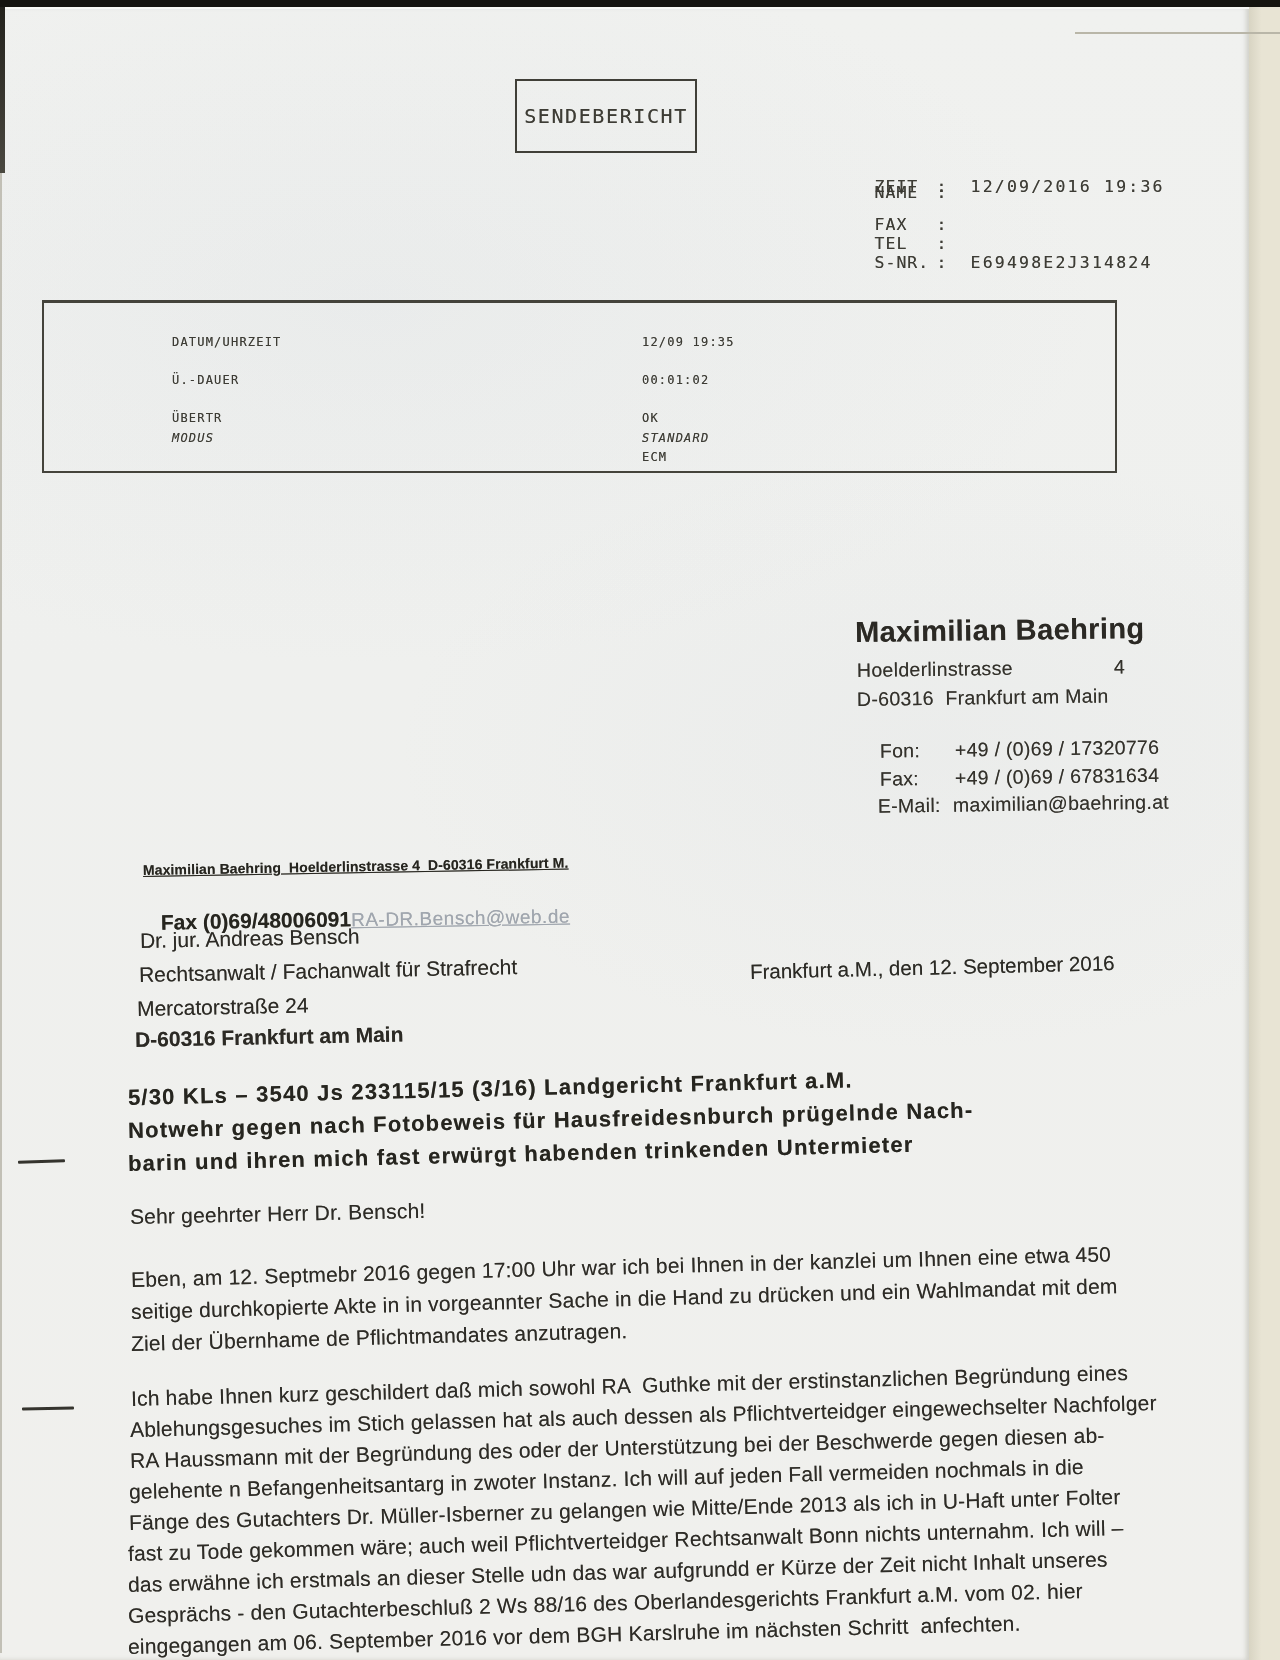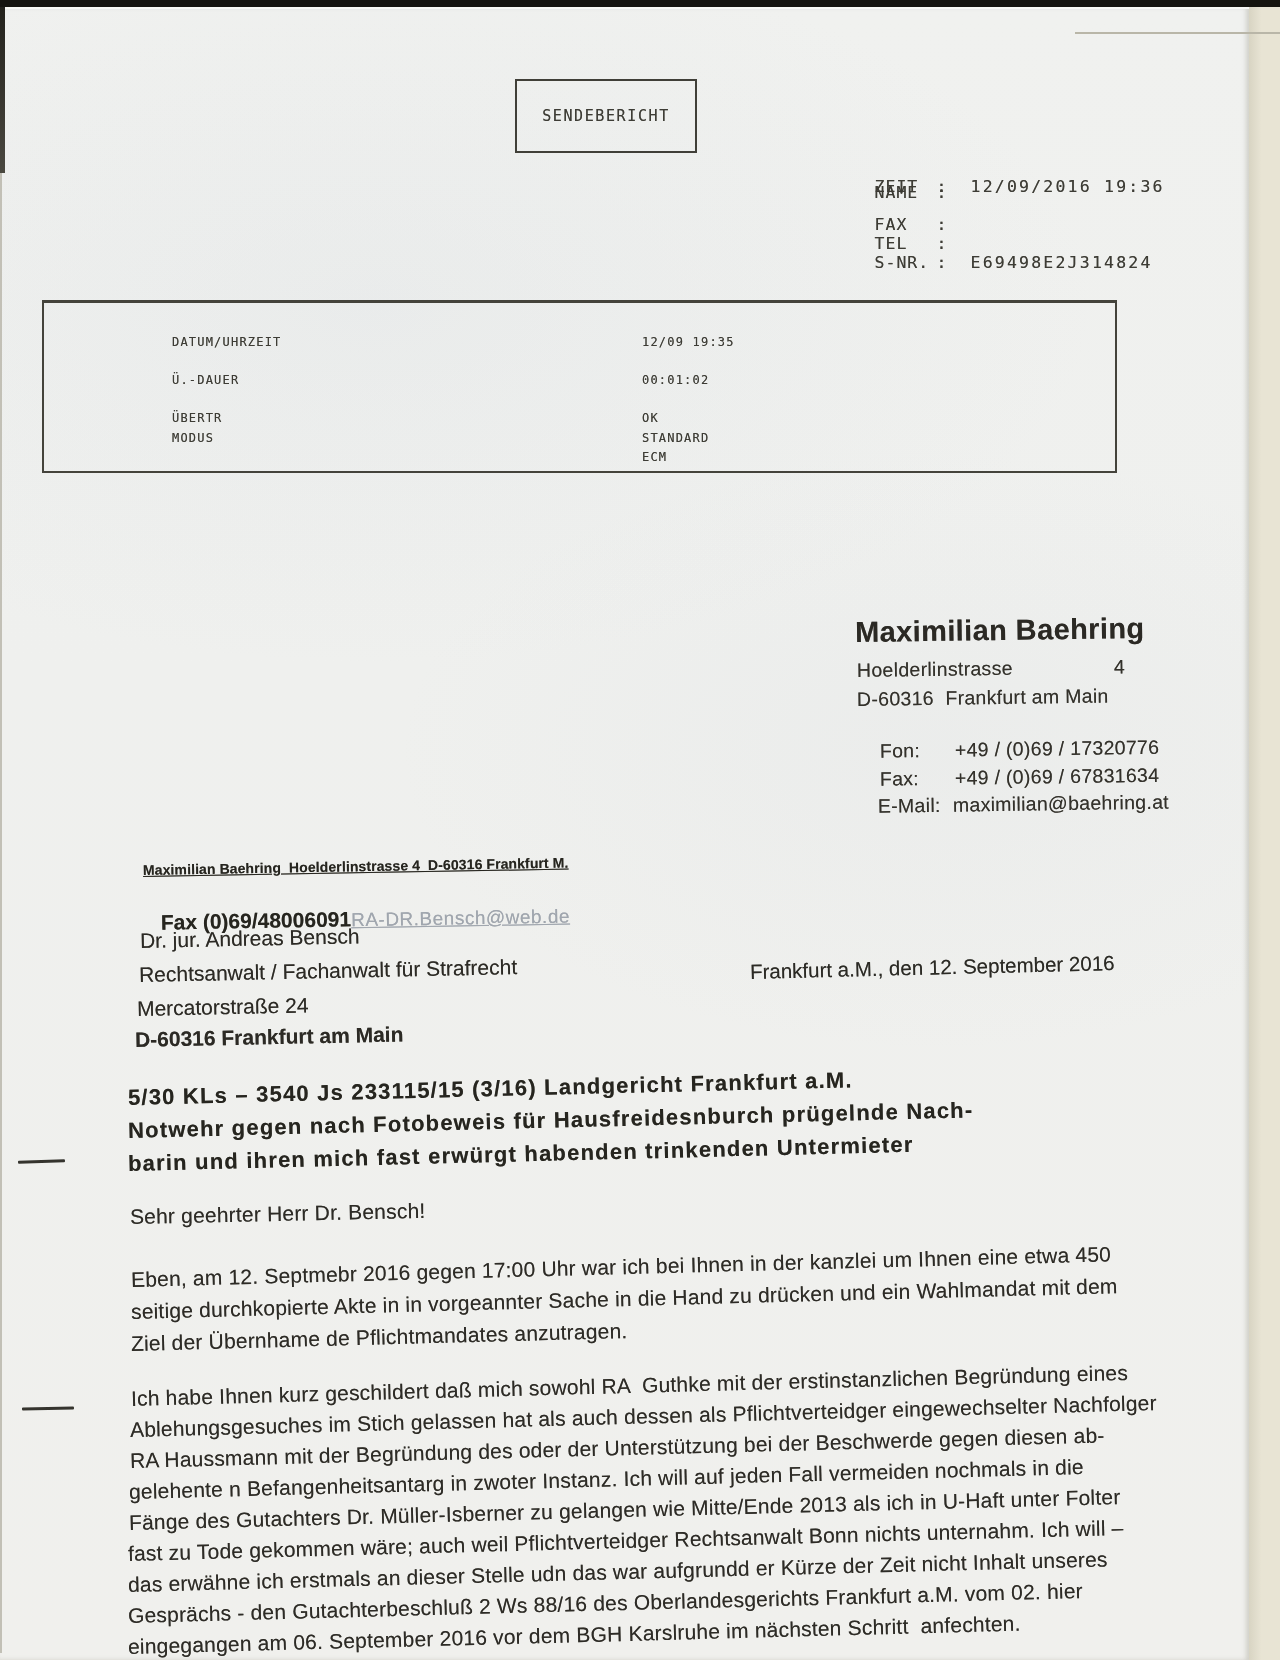--- a/index.html
+++ b/index.html
@@ -30,21 +30,21 @@
   .abs{position:absolute;white-space:pre;transform-origin:0 50%;}
   .mono{font-family:"DejaVu Sans Mono",monospace;color:#3d3c35;}
   .sans{font-family:"Liberation Sans",sans-serif;color:#2c2a25;}
 
   
   .send-box{
     position:absolute;left:515px;top:79px;width:178px;height:70px;
     border:2px solid #403f38;
     display:flex;align-items:center;justify-content:center;
   }
-  .send-box span{font-size:15px;letter-spacing:1.6px;}
+  .send-box span{font-size:20px;letter-spacing:1.6px;}
   .fxrow{font-size:16.5px;letter-spacing:1.2px;height:19px;line-height:19px;}
   .fxrow .lb{display:inline-block;width:62px;letter-spacing:1px;}
   .fxrow .cl{display:inline-block;width:34px;}
   .fxrow .vl{letter-spacing:2.2px;}
   .result-box{
     position:absolute;left:42px;top:300px;width:1071px;height:168px;
     border:2px solid #44433b;border-top-width:3px;
   }
   .tr-row{position:absolute;left:128px;height:19px;line-height:19px;font-size:12px;letter-spacing:1.2px;}
   .tr-row .lb{display:inline-block;width:470px;}
@@ -114,21 +114,21 @@
   <div class="result-box">
     <div class="tr-row mono" style="top:30px;">
       <span class="lb">DATUM/UHRZEIT</span><span class="vl">12/09  19:35</span>
     </div>
     <div class="tr-row mono" style="top:68px;">
       <span class="lb">Ü.-DAUER</span><span class="vl">00:01:02</span>
     </div>
     <div class="tr-row mono" style="top:106px;">
       <span class="lb">ÜBERTR</span><span class="vl">OK</span>
     </div>
-    <div class="tr-row mono" style="top:126px;">
+    <div class="tr-row mono" style="top:126px;font-style:italic;">
       <span class="lb">MODUS</span><span class="vl">STANDARD</span>
     </div>
     <div class="tr-row mono" style="top:145px;">
       <span class="lb"></span><span class="vl">ECM</span>
     </div>
   </div>
 
   <div class="abs sans lh lh-name rot08" style="left:855px;top:616px;">Maximilian Baehring</div>
   <div class="abs sans lh lh-line lh-street rot08" style="left:857px;top:659px;">
     <span>Hoelderlinstrasse</span><span>4</span>

